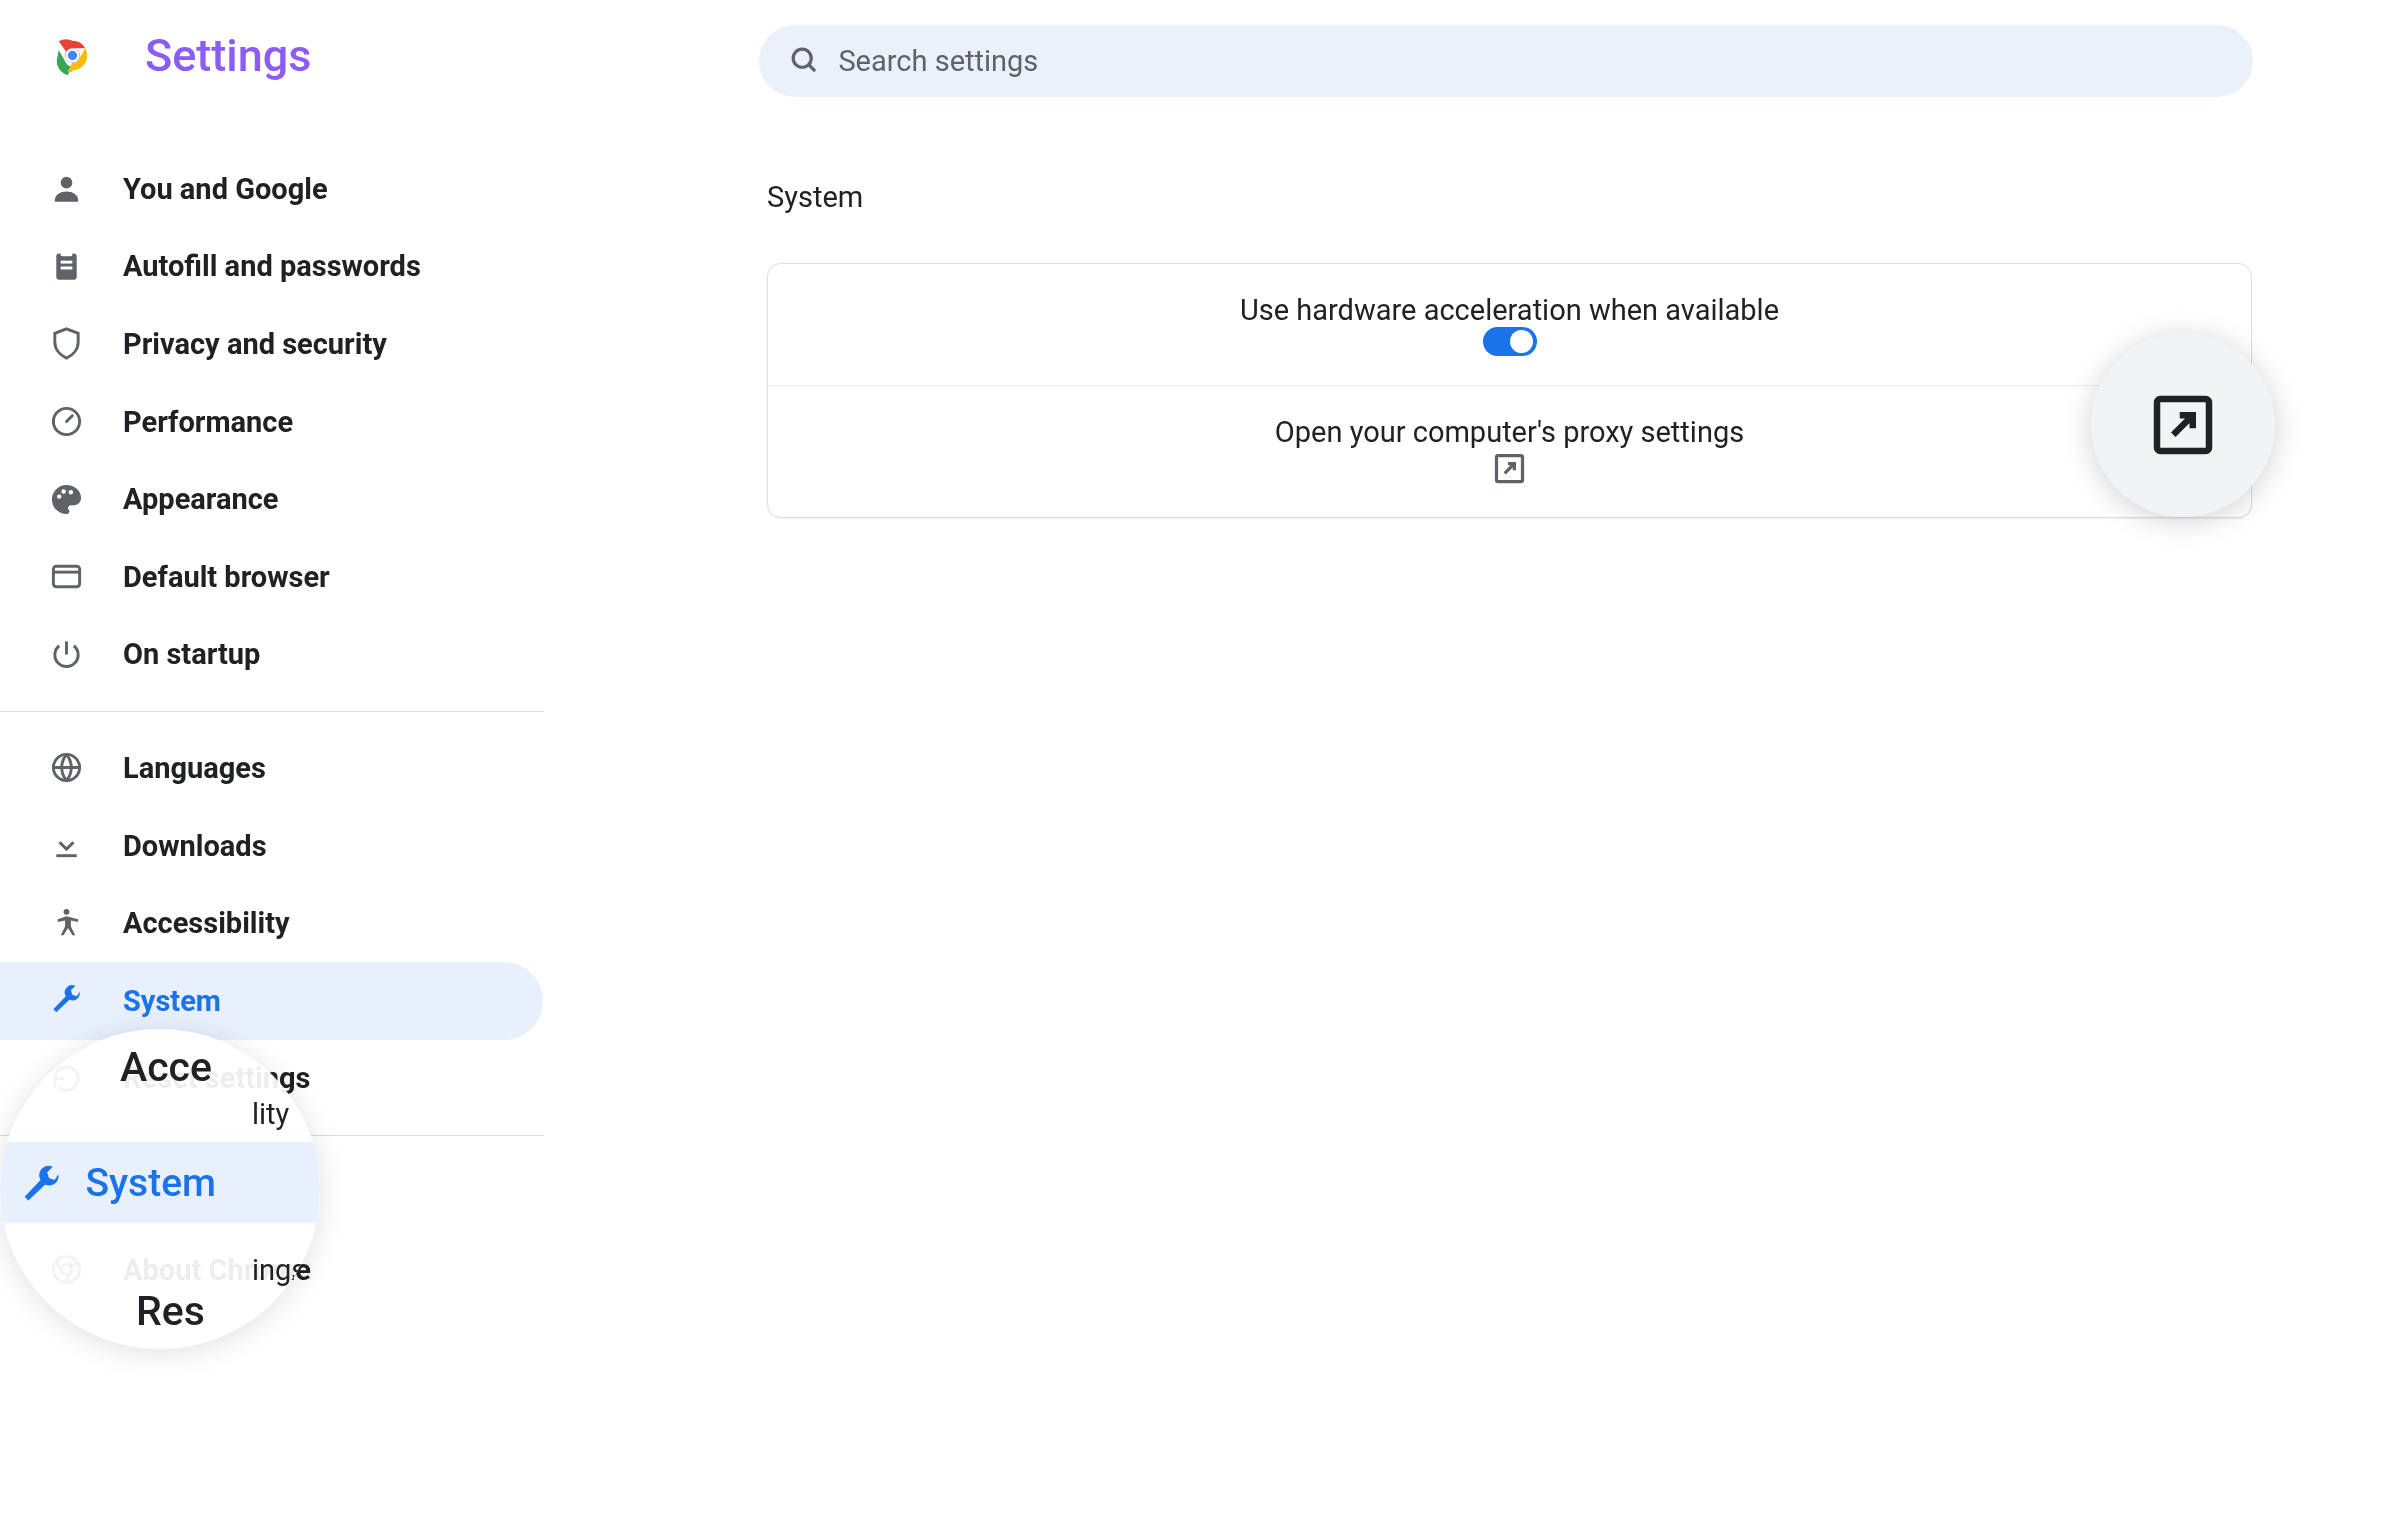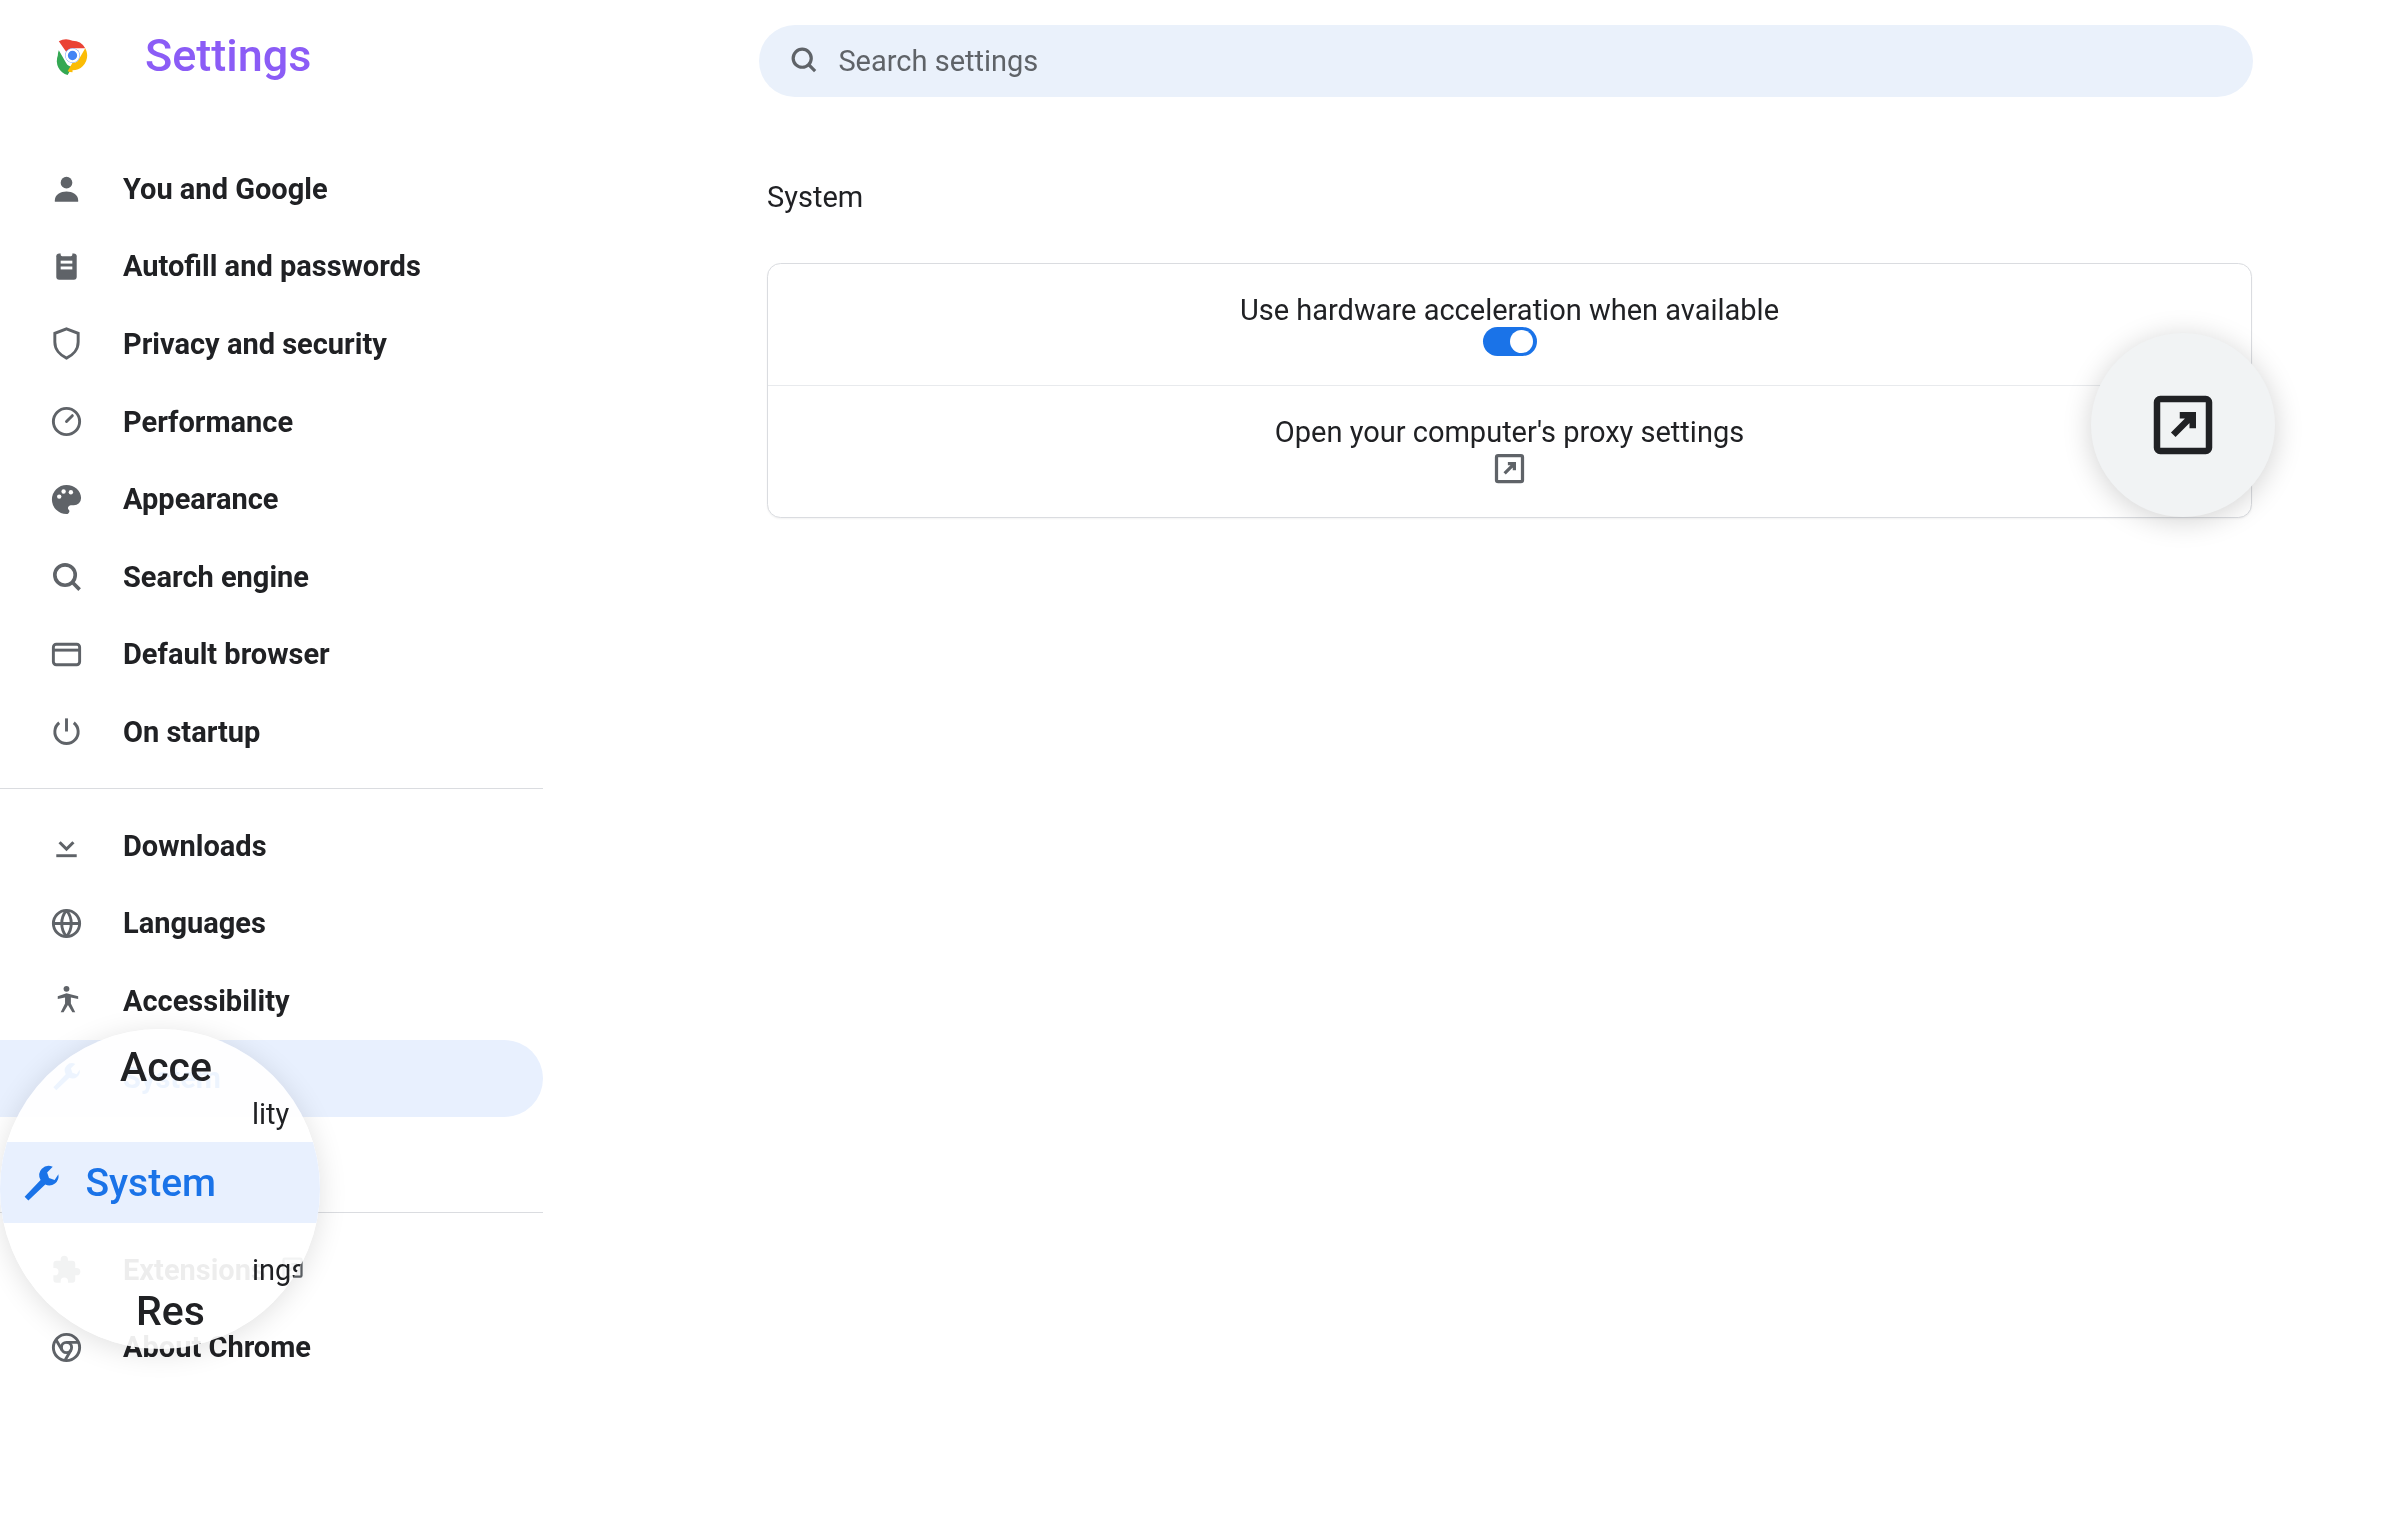--- a/index.html
+++ b/index.html
@@ -294,29 +294,20 @@
           <path d="M12 2a10 10 0 1 0 0 20c1 0 2-1 2-2s-1-1-1-2 1-2 2-2h2a5 5 0 0 0 5-5c0-5-4.5-9-10-9z"></path>
           <circle cx="7" cy="10" r="1.5" fill="#fff"></circle>
           <circle cx="10" cy="6.5" r="1.5" fill="#fff"></circle>
           <circle cx="15" cy="7" r="1.5" fill="#fff"></circle>
         </svg>
     </span>
     <span class="sidebar-label">Appearance</span>
   </div>
   <div class="sidebar-item">
     <span class="sidebar-icon">
-      <svg viewBox="0 0 24 24" width="35" height="35" fill="none" stroke="#5f6368" stroke-width="2.5">
-          <circle cx="11" cy="11" r="7"></circle>
-          <line x1="21" y1="21" x2="16" y2="16"></line>
-        </svg>
-    </span>
-    <span class="sidebar-label">Search engine</span>
-  </div>
-  <div class="sidebar-item">
-    <span class="sidebar-icon">
       <svg viewBox="0 0 24 24" width="35" height="35" fill="none" stroke="#5f6368" stroke-width="2">
           <rect x="3" y="5" width="18" height="14" rx="2"></rect>
           <line x1="3" y1="9" x2="21" y2="9"></line>
         </svg>
     </span>
     <span class="sidebar-label">Default browser</span>
   </div>
   <div class="sidebar-item">
     <span class="sidebar-icon">
       <svg viewBox="0 0 24 24" width="35" height="35" fill="none" stroke="#5f6368" stroke-width="2">
@@ -324,35 +315,35 @@
           <path d="M7 6a8 8 0 1 0 10 0"></path>
         </svg>
     </span>
     <span class="sidebar-label">On startup</span>
   </div>
 
   <div class="sidebar-divider"></div>
 
   <div class="sidebar-item">
     <span class="sidebar-icon">
+      <svg viewBox="0 0 24 24" width="35" height="35" fill="none" stroke="#5f6368" stroke-width="2">
+          <circle cx="12" cy="12" r="9"></circle>
+          <path d="M3 12h18M12 3a14 14 0 0 1 0 18M12 3a14 14 0 0 0 0 18"></path>
+        </svg>
+    </span>
+    <span class="sidebar-label">Languages</span>
+  </div>
+  <div class="sidebar-item">
+    <span class="sidebar-icon">
       <svg viewBox="0 0 24 24" width="35" height="35" fill="#5f6368">
           <path d="M12 3v10l-4-4-1.5 1.5L12 16l5.5-5.5L16 9l-4 4V3z"></path>
           <rect x="5" y="18" width="14" height="2"></rect>
         </svg>
     </span>
     <span class="sidebar-label">Downloads</span>
-  </div>
-  <div class="sidebar-item">
-    <span class="sidebar-icon">
-      <svg viewBox="0 0 24 24" width="35" height="35" fill="none" stroke="#5f6368" stroke-width="2">
-          <circle cx="12" cy="12" r="9"></circle>
-          <path d="M3 12h18M12 3a14 14 0 0 1 0 18M12 3a14 14 0 0 0 0 18"></path>
-        </svg>
-    </span>
-    <span class="sidebar-label">Languages</span>
   </div>
   <div class="sidebar-item">
     <span class="sidebar-icon">
       <svg viewBox="0 0 24 24" width="35" height="35" fill="#5f6368">
           <circle cx="12" cy="4" r="2"></circle>
           <path d="M12 7l-6 2v2l5-1v4l-3 6h2l3-5 3 5h2l-3-6v-4l5 1V9z"></path>
         </svg>
     </span>
     <span class="sidebar-label">Accessibility</span>
   </div>

